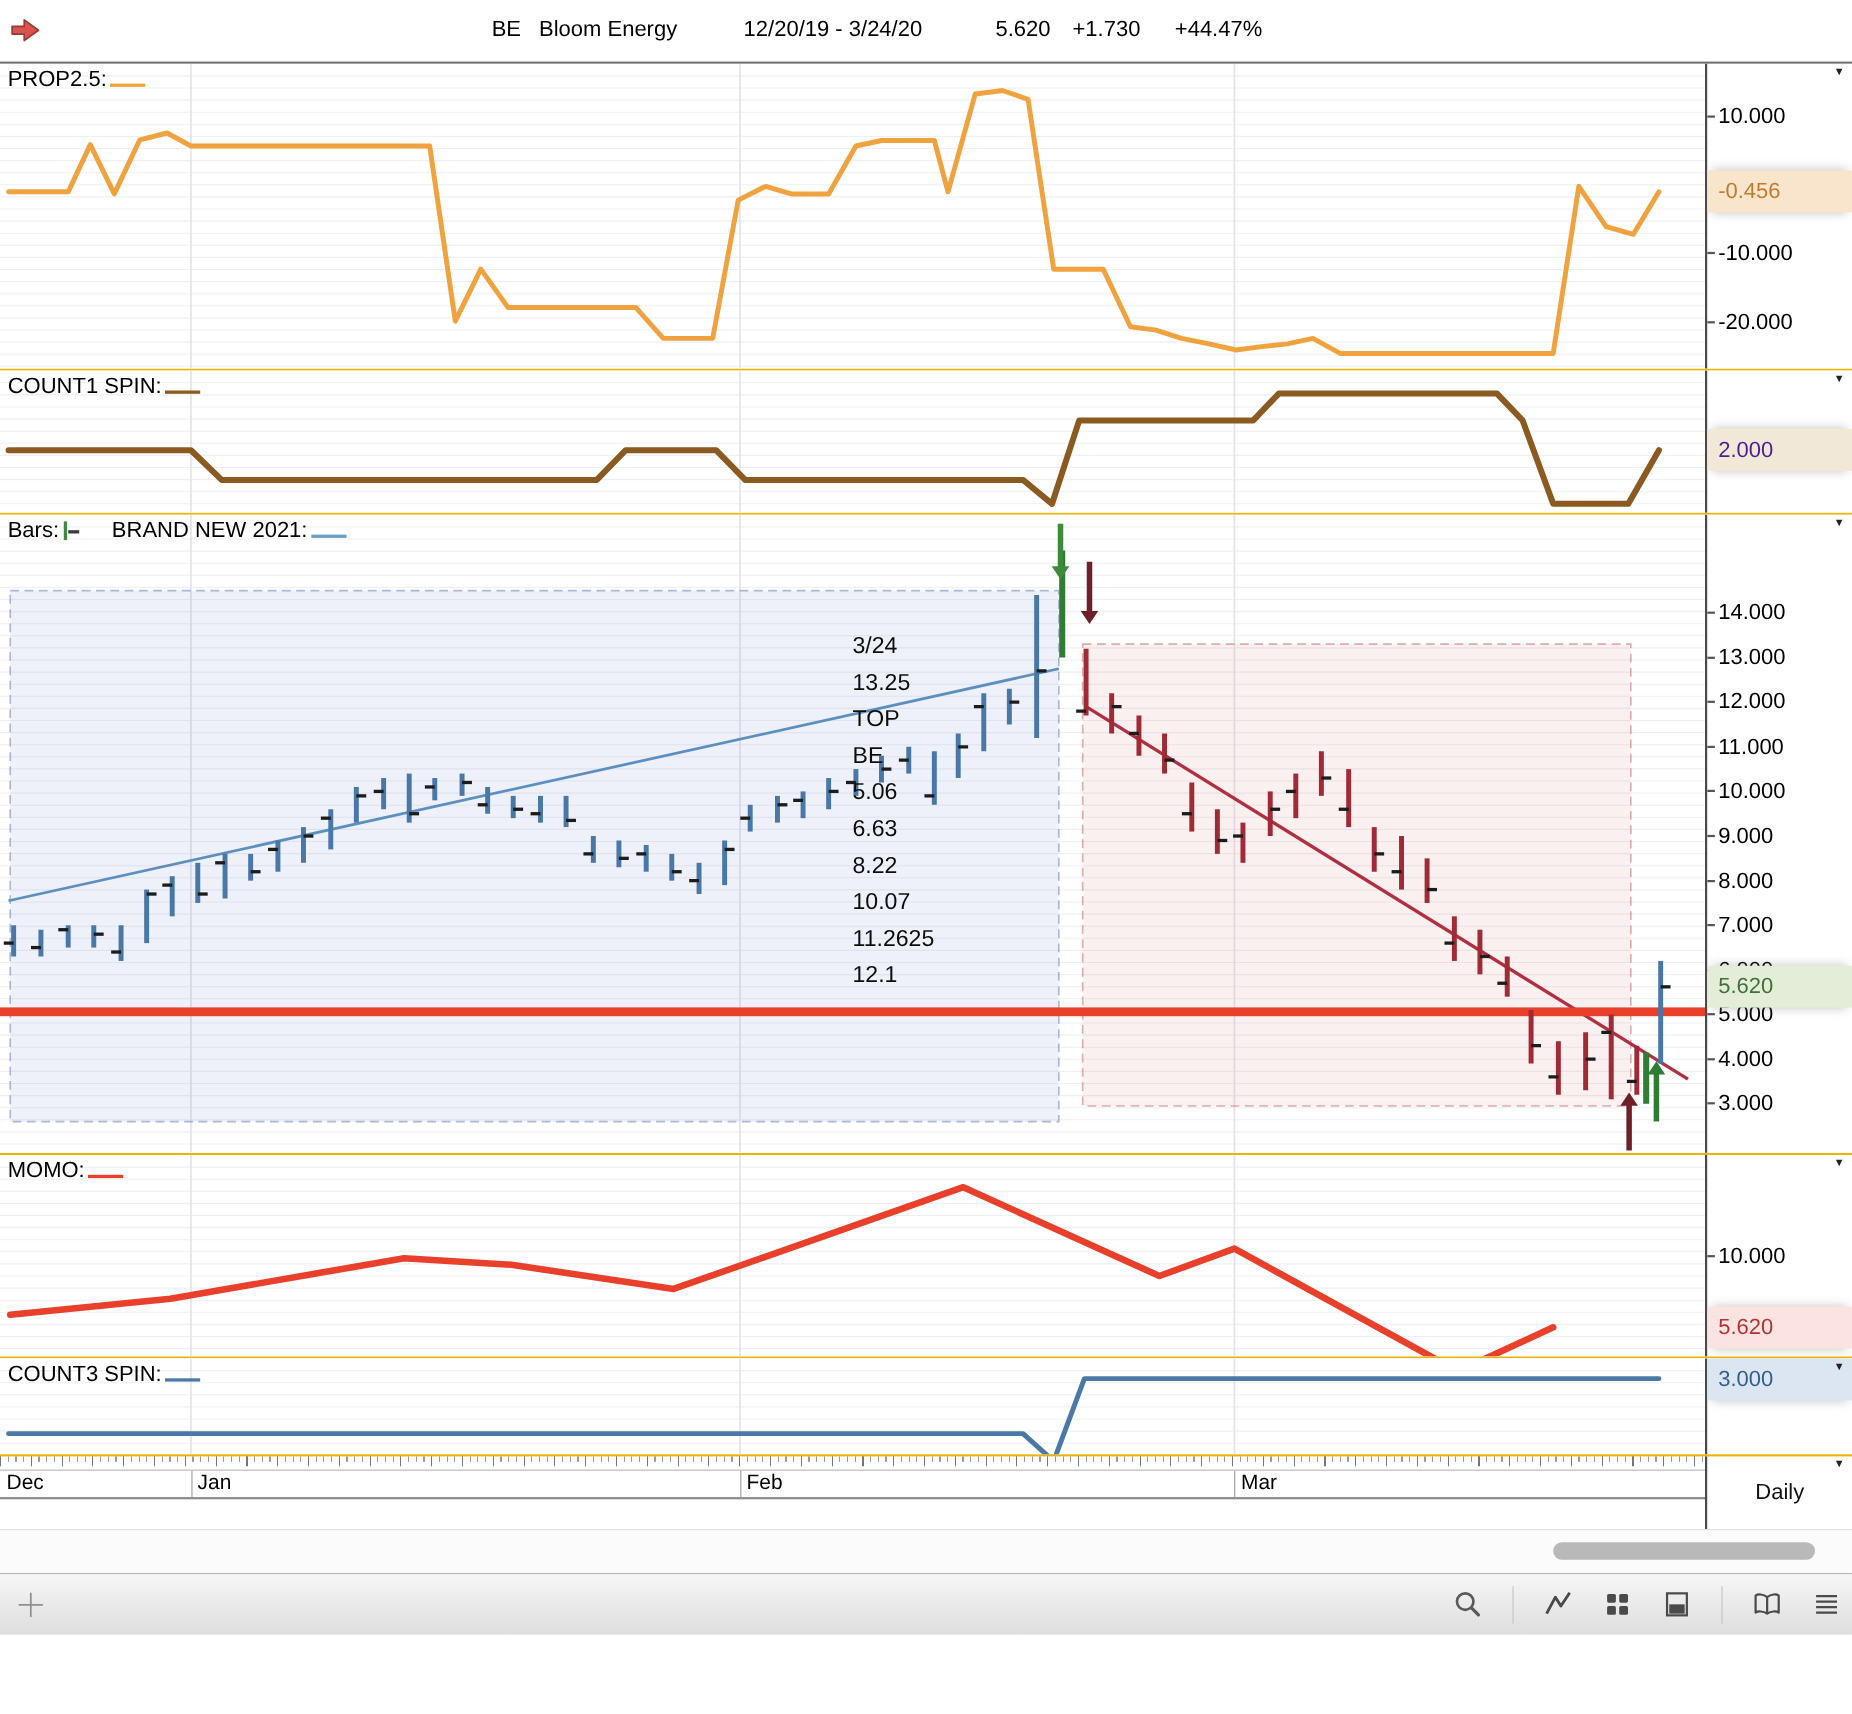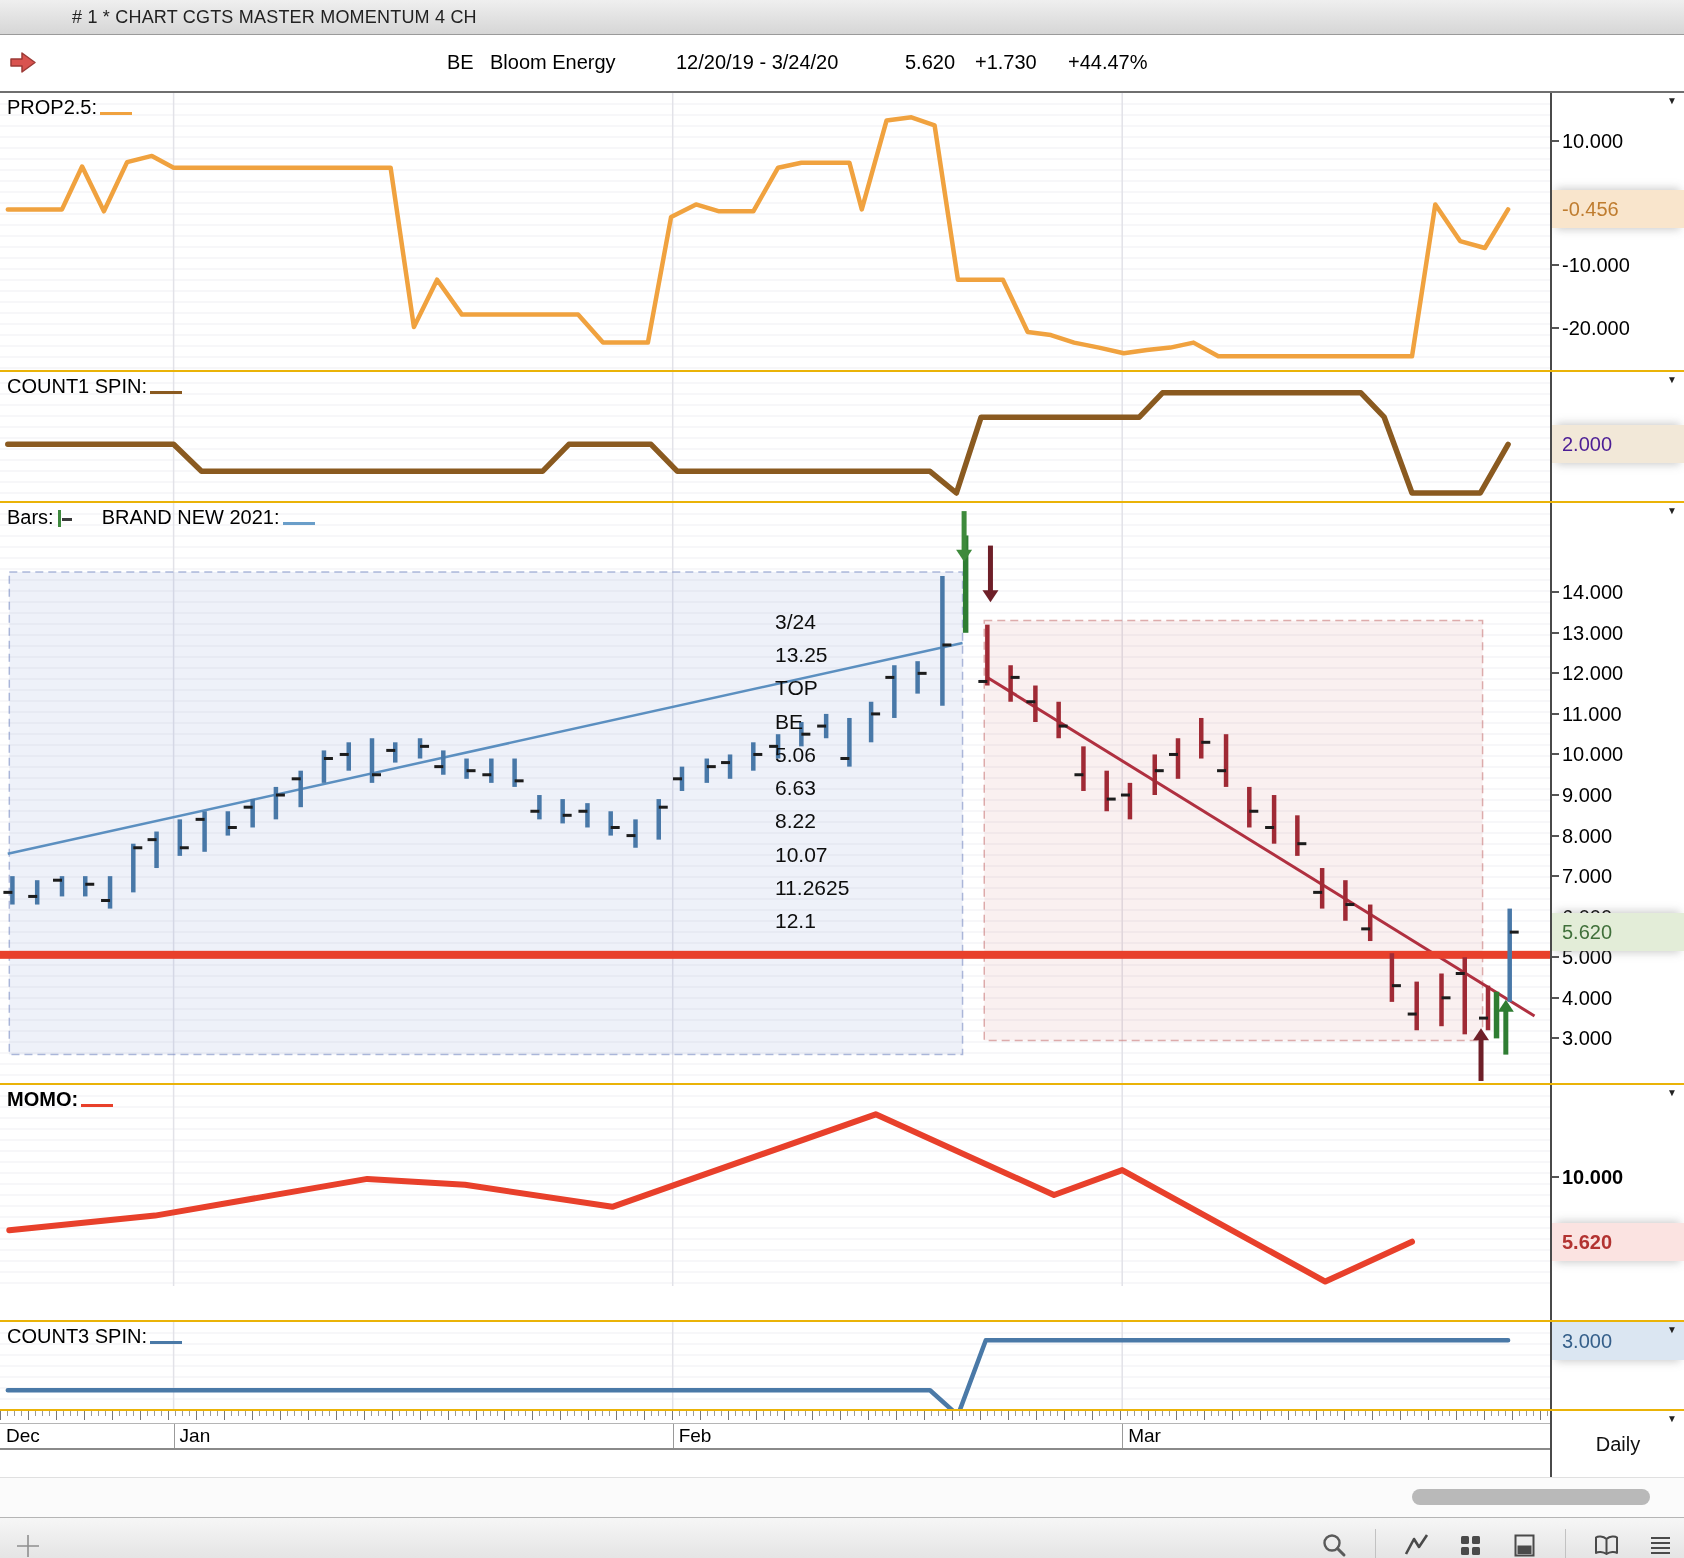--- a/index.html
+++ b/index.html
@@ -11,21 +11,21 @@
   .titlebar .ttext{margin-left:72px;font-size:18px;color:#222;letter-spacing:.2px;}
   
   .header{position:relative;height:58px;box-sizing:border-box;border-bottom:2px solid #6f6f6f;background:#fff;}
   .header span{position:absolute;top:16px;font-size:20px;color:#000;}
   .h-sym{left:447px;} .h-name{left:490px;} .h-range{left:676px;}
   .h-last{left:905px;} .h-chg{left:975px;} .h-pct{left:1068px;}
   .red-arrow{position:absolute;left:8px;top:14px;}
   
   .panel{display:flex;box-sizing:border-box;border-bottom:2px solid #eab308;background:#fff;}
   .p-prop{height:279px;} .p-count1{height:131px;} .p-bars{height:582px;align-items:center;}
-  .p-momo{height:237px;font-weight:bold;} .p-count3{height:89px;}
+  .p-momo{height:185px;} .p-count3{height:89px;}
   .plot{position:relative;width:1550px;height:100%;overflow:hidden;background:#fff;}
   .psvg{position:absolute;left:0;top:0;}
   .axis{position:relative;width:134px;height:100%;box-sizing:border-box;border-left:2px solid #4a4a4a;background:#fff;overflow:hidden;}
   .axlabel{position:absolute;left:0;padding-left:10px;font-size:20px;color:#000;height:26px;line-height:26px;z-index:1;width:100%;}
   .axlabel::before{content:"";position:absolute;left:0;top:12px;width:7px;height:2px;background:#555;}
   .axbadge{position:absolute;left:0;width:100%;height:38px;line-height:38px;padding-left:10px;box-sizing:border-box;
            font-size:20px;z-index:2;box-shadow:0 -6px 8px -4px rgba(120,120,120,.35),0 6px 8px -4px rgba(120,120,120,.35);}
   .tri{position:absolute;top:2px;right:7px;font-size:10px;color:#222;z-index:3;cursor:pointer;}
   .ptitle{position:absolute;left:7px;top:3px;z-index:4;font-size:20px;color:#000;white-space:nowrap;}
   .dash{display:inline-block;width:32px;border-bottom:3px solid;margin-left:3px;vertical-align:-1px;}
@@ -56,23 +56,20 @@
   .tb-plus{position:absolute;left:14px;top:14px;cursor:pointer;}
   .tb-right{position:absolute;right:10px;top:0;height:100%;display:flex;align-items:center;gap:27px;}
   .tb-ic{width:27px;height:27px;cursor:pointer;}
   .tb-sep{width:1px;height:34px;background:#c2c2c2;}
 </style>
 </head>
 <body>
 
 <div class="window">
 
-  <div class="titlebar">
-    <div class="ttext"># 1 * CHART CGTS MASTER MOMENTUM 4 CH</div>
-  </div>
 
   <div class="header">
     <svg class="red-arrow" width="30" height="28" viewBox="0 0 30 28">
       <path d="M3 17 L14 17 L14 23 L27 13.5 L14 4 L14 10 L3 10 Z" fill="#d9534f" stroke="#9c3a36" stroke-width="1.5" stroke-linejoin="round"></path>
     </svg>
     <span class="h-sym">BE</span>
     <span class="h-name">Bloom Energy</span>
     <span class="h-range">12/20/19 - 3/24/20</span>
     <span class="h-last">5.620</span>
     <span class="h-chg">+1.730</span>

